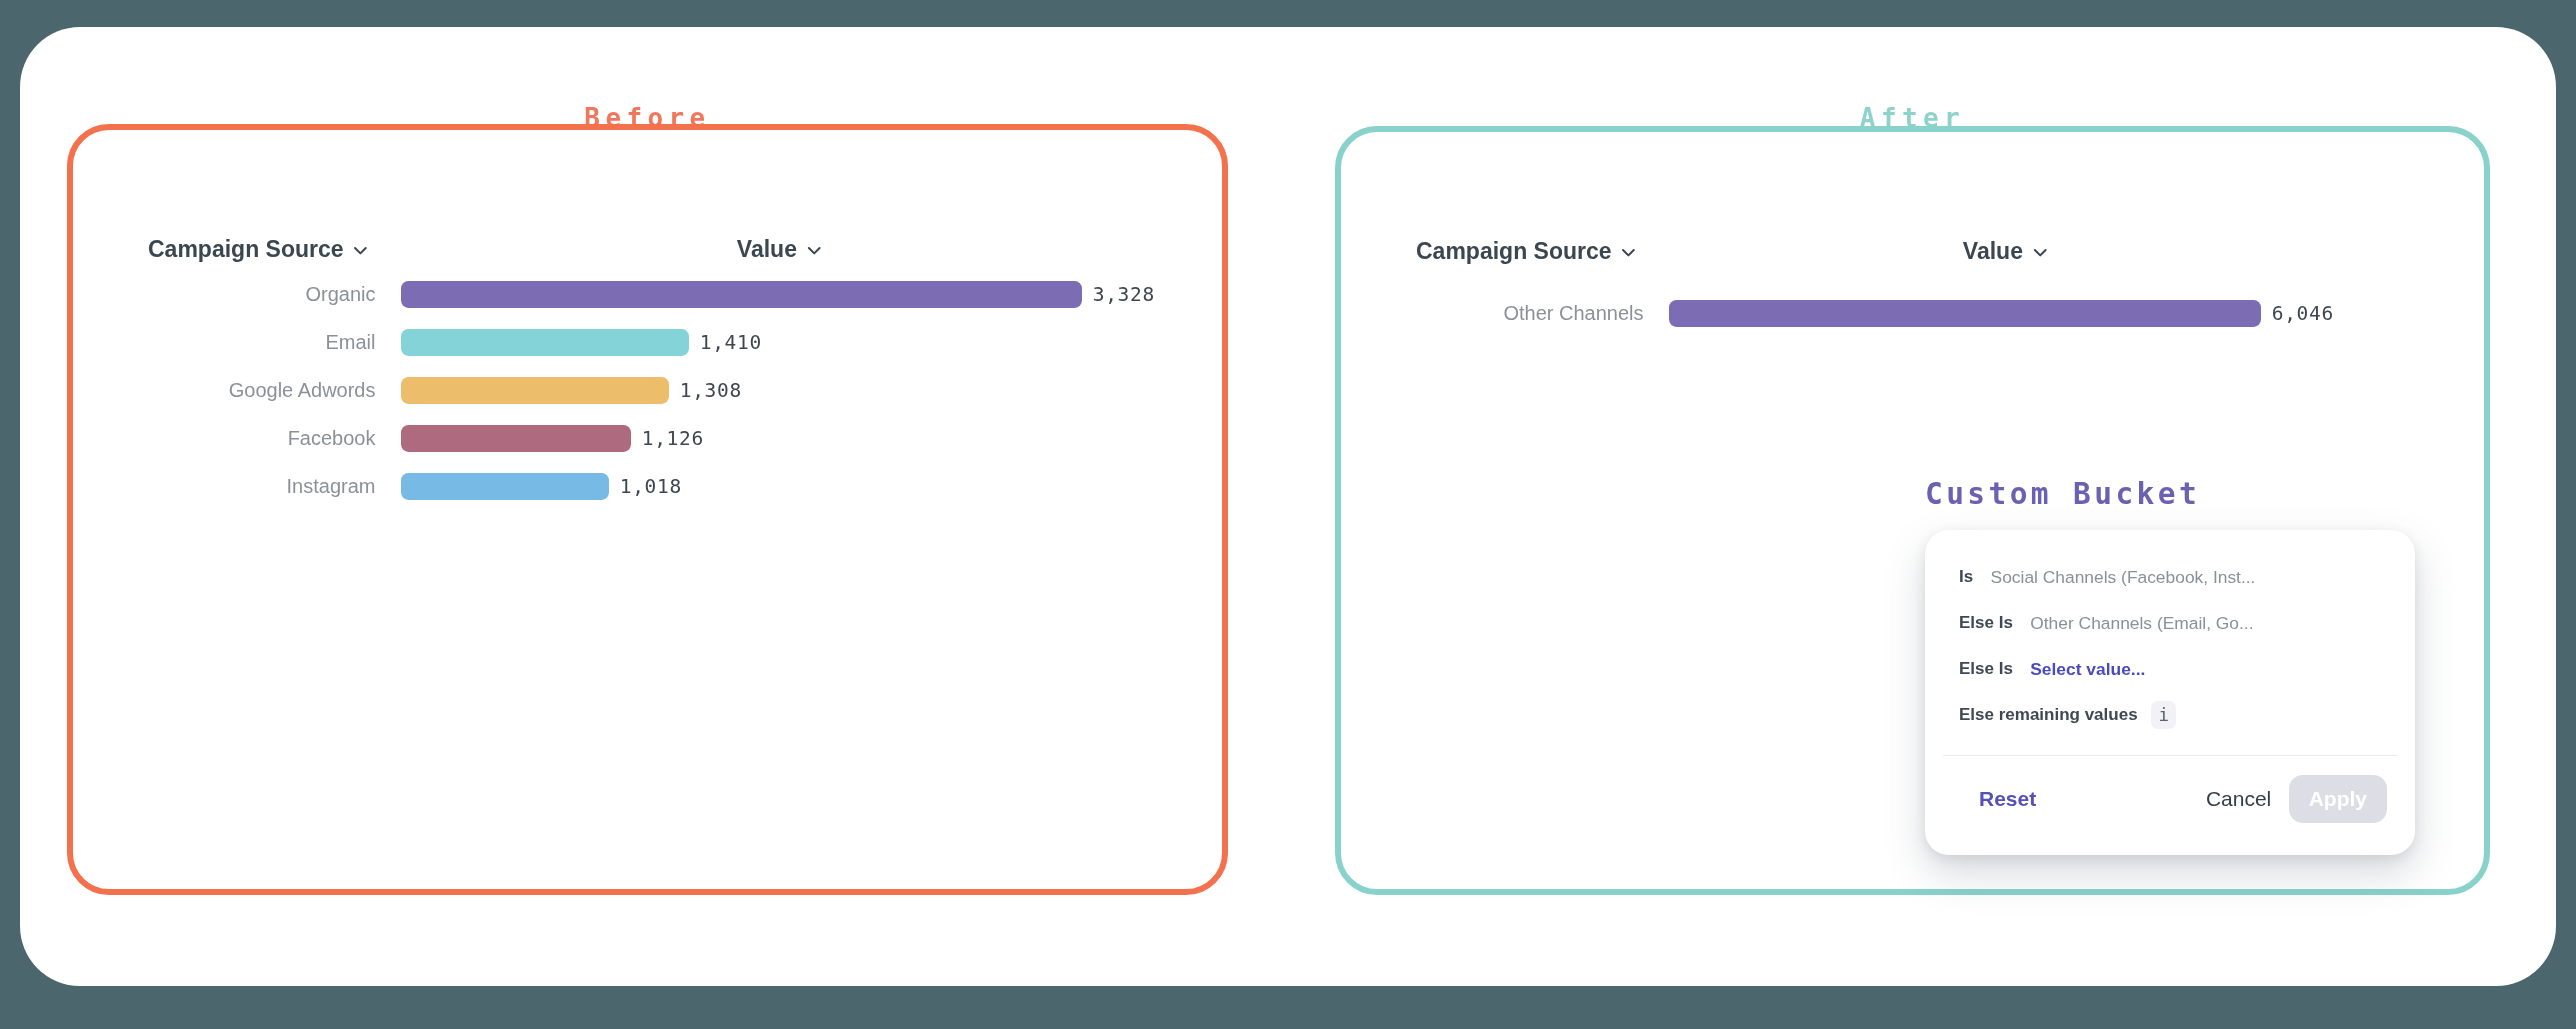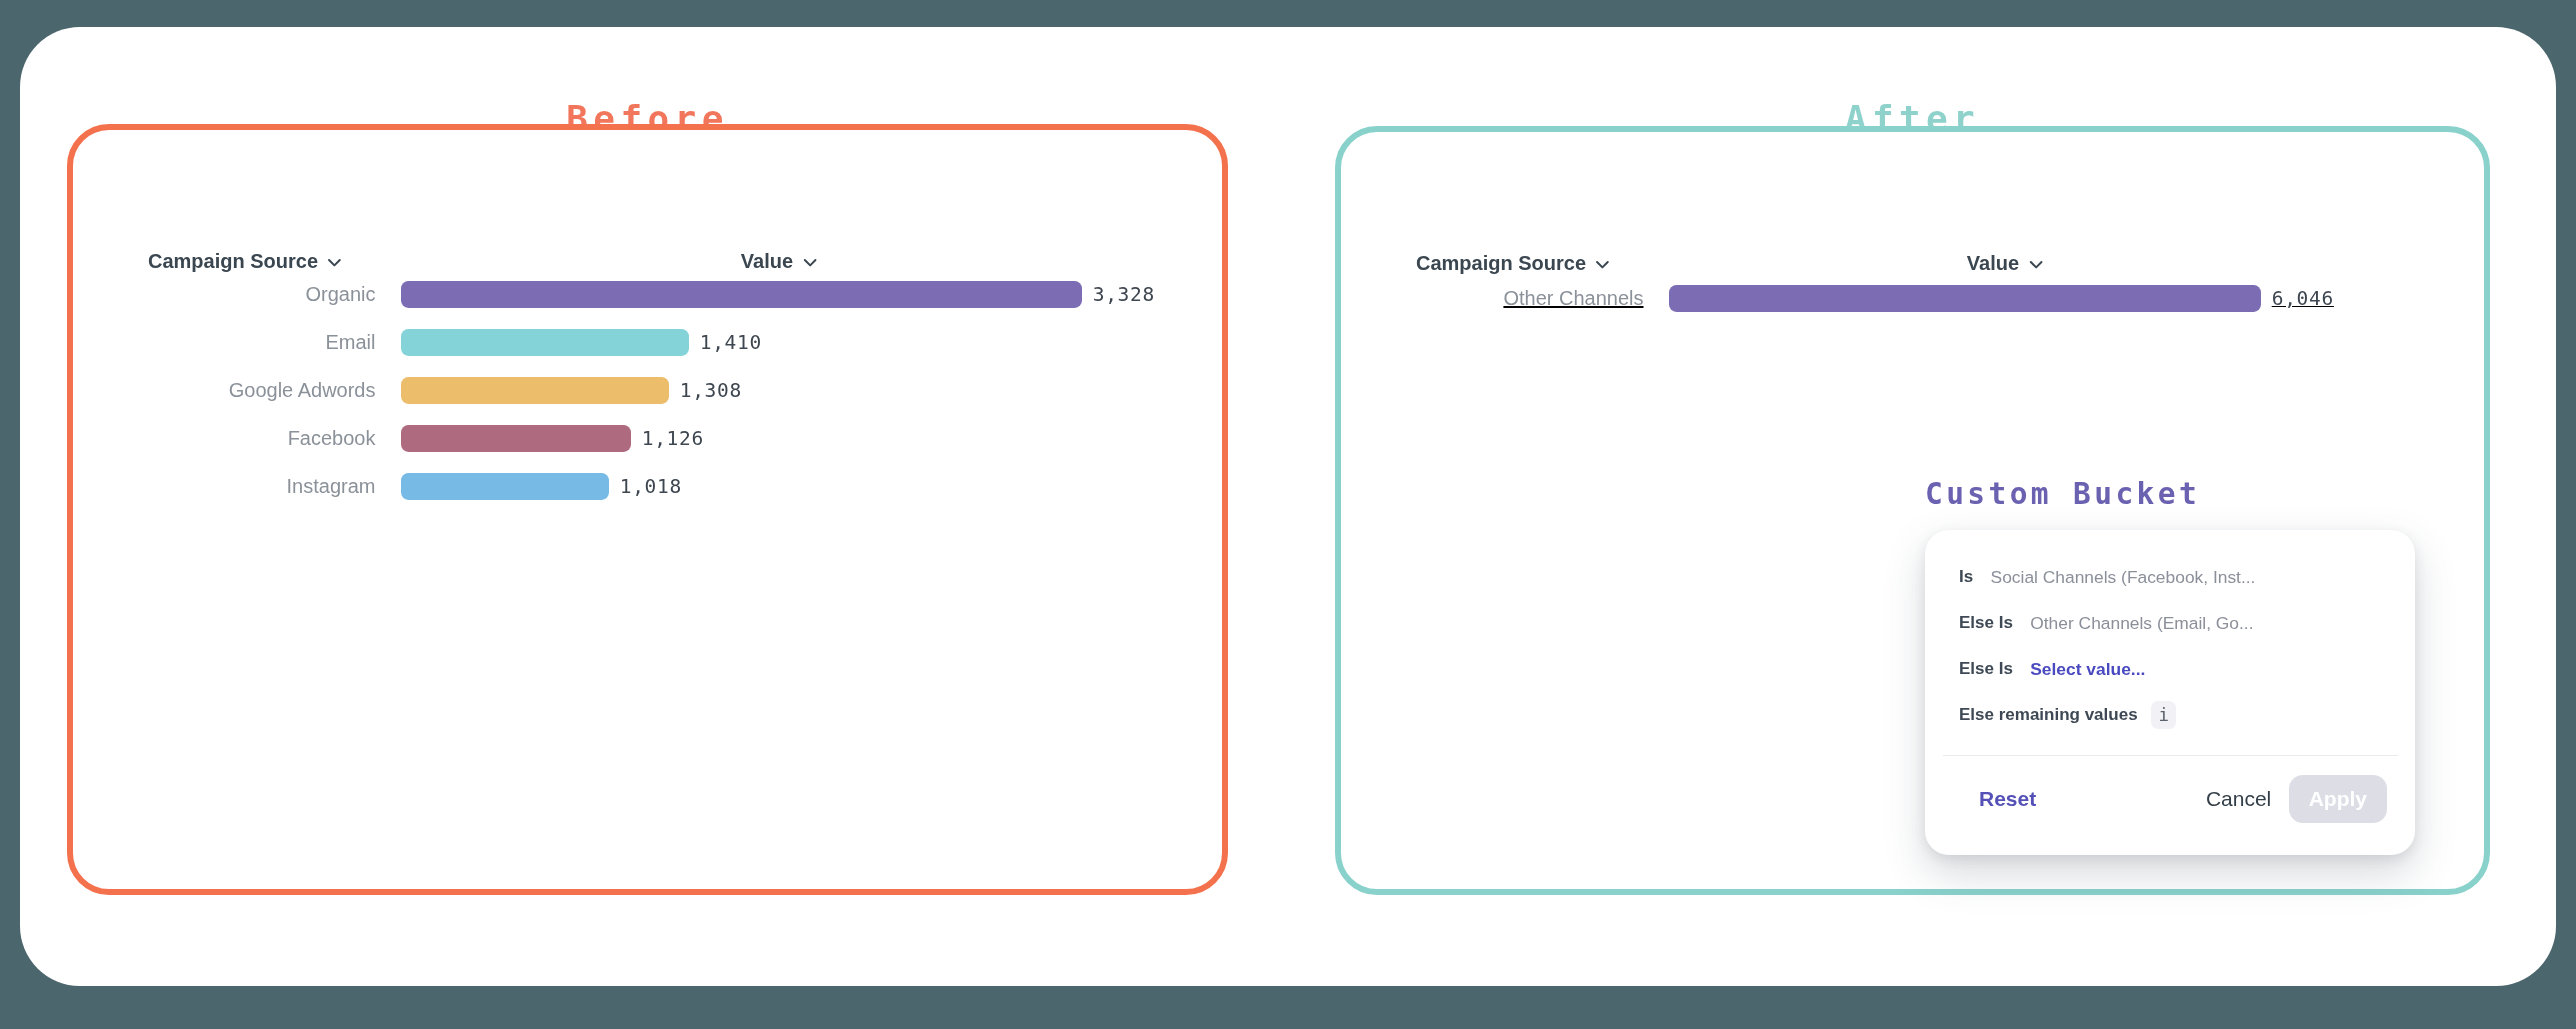--- a/index.html
+++ b/index.html
@@ -9,36 +9,36 @@
     --bucket_title:#6A61B0; --link:#4A4AC0; --reset:#5551B7; --cancel:#323E48;
     --apply_bg:#575ABA; --apply_ring:#DDDDE6; --condition_text:#3E4955;
     --option_text:#8A8F99; --divider:#E9E9EE; --info_bg:#F2F2F6;
   }
   *{margin:0;padding:0;box-sizing:border-box;}
   html,body{width:2576px;height:1029px;background:var(--page_bg,#4C666E);
     font-family:"Liberation Sans",sans-serif;}
   .card{position:absolute;left:20px;top:27px;width:2536px;height:959px;
     background:#fff;border-radius:60px;}
   .panel-title{position:absolute;top:70px;height:43px;line-height:43px;text-align:center;
-    font-family:"DejaVu Sans Mono",monospace;font-weight:bold;font-size:36px;letter-spacing:5.4px;}
+    font-family:"DejaVu Sans Mono",monospace;font-weight:bold;font-size:26px;letter-spacing:5.4px;}
   .title-before{left:47px;width:1161px;color:var(--before_title);}
   .title-after{left:1315px;width:1155px;color:var(--after_title);}
   .panel{position:absolute;border-radius:42px;background:#fff;}
   .panel-before{left:47px;top:97px;width:1161px;height:771px;border:6px solid var(--before_accent);}
   .panel-after{left:1315px;top:99px;width:1155px;height:769px;border:6px solid var(--after_accent);}
   .thead{position:absolute;left:0;top:106px;width:100%;height:27px;}
   .th{position:absolute;display:flex;align-items:center;gap:9.4px;height:27px;
-    font-size:20px;font-weight:bold;color:var(--header_text);cursor:pointer;margin-top:12px;}
+    font-size:23px;font-weight:bold;color:var(--header_text);cursor:pointer;}
   .th-dim{left:75px;}
   .panel-before .th-meas{left:706px;transform:translateX(-50%);}
   .panel-after .th-meas{left:664px;transform:translateX(-50%);}
   .chev{flex:none;margin-top:2.7px;}
   .rows{position:absolute;left:0;width:100%;}
   .panel-before .rows{top:140px;}
-  .panel-after .rows{top:142px;text-decoration:underline;}
+  .panel-after .rows{top:157px;}
   .row{display:flex;align-items:center;height:48px;}
   .rlabel{width:328px;padding-right:25.5px;text-align:right;font-size:20px;color:var(--row_label);}
   .bar{height:27px;border-radius:7.4px;flex:none;}
   .rval{margin-left:10.7px;font-family:"DejaVu Sans Mono",monospace;font-size:19.5px;
     letter-spacing:0.7px;color:var(--value_text);}
   .bucket-title{position:absolute;left:1905px;width:490px;top:448px;height:38px;line-height:38px;
     text-align:left;font-family:"DejaVu Sans Mono",monospace;font-weight:bold;
     font-size:29.5px;letter-spacing:3.4px;color:var(--bucket_title);}
   .dialog{position:absolute;left:1905px;top:503px;width:490px;height:325px;background:#fff;
     border-radius:24px;box-shadow:0 17.4px 40px rgba(70,80,95,.22),0 4px 12px rgba(70,80,95,.12);

